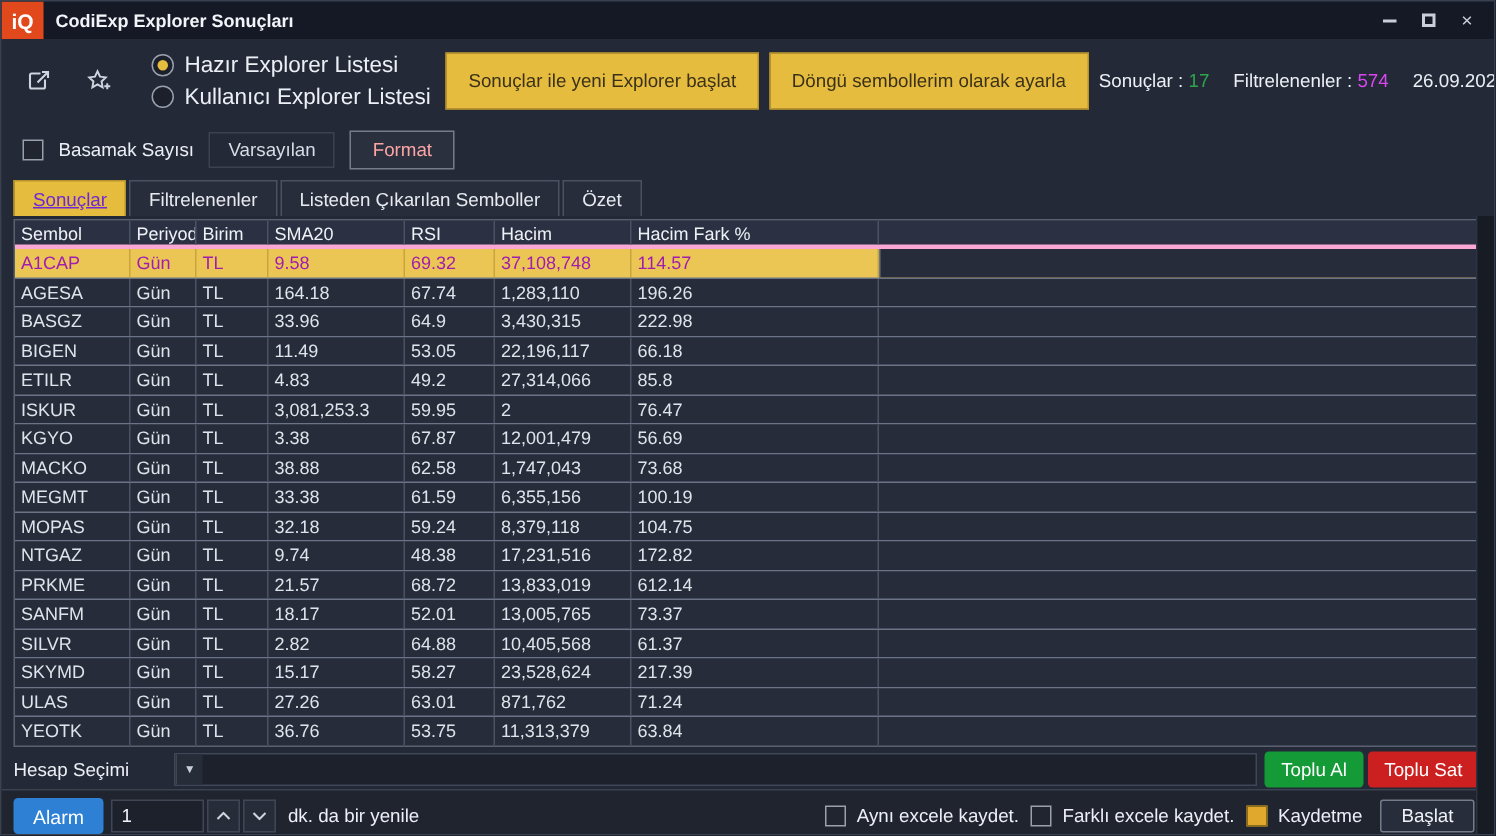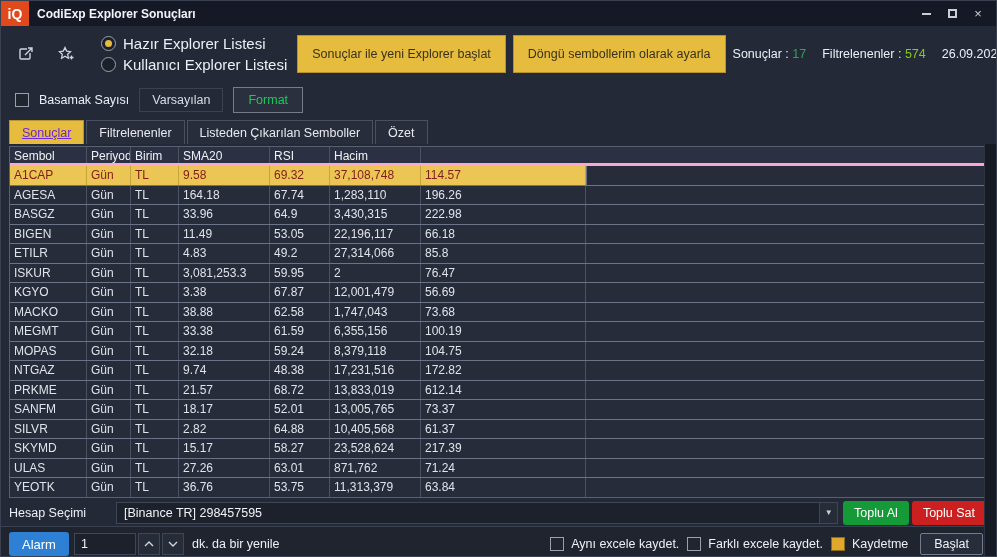--- a/index.html
+++ b/index.html
@@ -23,43 +23,43 @@
   .vsep { width:1px; height:44px; background:#3c4354; margin:0 10px 0 14px; }
   .radio-group { display:flex; flex-direction:column; gap:4px; margin-right:10px; }
   .radio-row { display:flex; align-items:center; gap:7px; }
   .radio { width:15px; height:15px; border-radius:50%; border:1px solid #9aa0ae; background:#1b202b; position:relative; flex:0 0 auto; }
   .radio.on::after { content:""; position:absolute; left:3px; top:3px; width:7px; height:7px; border-radius:50%; background:#e6bc3f; }
   .radio-label { color:#eceff5; font-size:15px; white-space:nowrap; }
   .yellow-btn { background:#e6bc3f; color:#3a3118; border:1px solid #b8922c; padding:0 14px; height:38px; display:flex; align-items:center; font-size:12.5px; margin-right:7px; white-space:nowrap; cursor:default; }
   .stat-group { margin-left:auto; display:flex; align-items:center; gap:16px; padding-right:4px; }
   .stat { white-space:nowrap; color:#eceff5; font-size:12.5px; }
   .stat .green { color:#2fa54a; }
-  .stat .red { color:#84cc16; }
+  .stat .red { color:#d946ef; }
   .timestamp { white-space:nowrap; color:#eceff5; font-size:12.5px; }
 
   
   .optrow { height:37px; display:flex; align-items:center; padding-left:14px; gap:10px; background:#232937; }
   .checkbox { width:14px; height:14px; border:1px solid #9aa0ae; background:#20252f; position:relative; flex:0 0 auto; }
   .checkbox.yellow { background:#e0a92e; border-color:#8a6d1a; }
   .opt-label { color:#eceff5; font-size:12.5px; }
   .ghost-btn { border:1px solid #3a4252; color:#d8dce4; padding:4px 12px; background:transparent; font-size:12.5px; }
-  .raised-btn { border:1px solid #747c8c; color:#22c55e; padding:5px 14px; background:#2a303d; font-size:12.5px; }
+  .raised-btn { border:1px solid #747c8c; color:#fca5a5; padding:5px 14px; background:#2a303d; font-size:12.5px; }
 
   
   .tabrow { height:26px; display:flex; align-items:flex-end; padding-left:8px; gap:2px; background:#232937; }
   .tab { height:24px; display:flex; align-items:center; padding:0 12px; background:#272d3a; border:1px solid #4a5162; border-bottom:none; color:#e8eaf0; font-size:12.5px; white-space:nowrap; cursor:default; }
   .tab.active { background:#e6bc3f; color:#6d28d9; border-color:#b8922c; font-weight:normal;text-decoration:underline; }
 
   
   .tablewrap { margin:2px 0 0 8px; width:977px; height:352px; border:1px solid #596070; background:#262c3a; overflow:hidden; }
   .thead { display:flex; height:19px; background:#2b3143; border-bottom:3px solid #f9a8d4; }
   .hcell { padding:0 4px; line-height:18px; color:#eef1f6; font-size:12px; border-right:1px solid #4a5264; white-space:nowrap; overflow:hidden; }
   .trow { display:flex; height:19.5px; border-bottom:1px solid #6b7487; background:#262c3a; }
   .trow.selected { background:#ecc654; }
-  .trow.selected .tcell { color:#7f1d1d; border-right-color:#c7a43c; }
+  .trow.selected .tcell { color:#a21caf; border-right-color:#c7a43c; }
   .trow.selected .filler { background:#262c3a; border-left:1px solid #6b7487; }
   .tcell { padding:0 4px; line-height:19px; color:#dfe3ea; font-size:12px; border-right:1px solid #4a5264; white-space:nowrap; overflow:hidden; }
   .c0 { width:77px; } .c1 { width:44px; } .c2 { width:48px; } .c3 { width:91px; }
   .c4 { width:60px; } .c5 { width:91px; } .c6 { width:165px; }
   .filler { flex:1; border-right:none; }
 
   
   .accountrow { height:27px; display:flex; align-items:center; padding-left:8px; margin-top:1px; width:985px; }
   .account-label { width:107px; color:#eceff5; font-size:12.5px; }
   .dropdown { flex:1; height:22px; background:#1c212c; border:1px solid #3f4757; display:flex; align-items:center; }
@@ -158,20 +158,21 @@
   </div>
 
   <div class="tablewrap">
     <div class="thead">
       <div class="hcell c0">Sembol</div>
       <div class="hcell c1">Periyod</div>
       <div class="hcell c2">Birim</div>
       <div class="hcell c3">SMA20</div>
       <div class="hcell c4">RSI</div>
       <div class="hcell c5">Hacim</div>
+      <div class="hcell c6">Hacim Fark %</div>
       <div class="hcell filler"></div>
     </div>
     <div>
         <div class="trow selected">
           <div class="tcell c0">A1CAP</div>
           <div class="tcell c1">Gün</div>
           <div class="tcell c2">TL</div>
           <div class="tcell c3">9.58</div>
           <div class="tcell c4">69.32</div>
           <div class="tcell c5">37,108,748</div>
@@ -337,21 +338,20 @@
           <div class="tcell c5">11,313,379</div>
           <div class="tcell c6">63.84</div>
           <div class="tcell filler"></div>
         </div>
       </div>
   </div>
 
   <div class="accountrow">
     <div class="account-label">Hesap Seçimi</div>
     <div class="dropdown">
-      <div class="dropdown-value">[Binance TR] 298457595</div>
       <div class="dropdown-arrow">▼</div>
     </div>
     <button class="buy-btn">Toplu Al</button>
     <button class="sell-btn">Toplu Sat</button>
   </div>
 
   <div class="bottombar">
     <button class="alarm-btn">Alarm</button>
     <input class="interval-input" value="1" style="">
     <div class="spin-btn">

